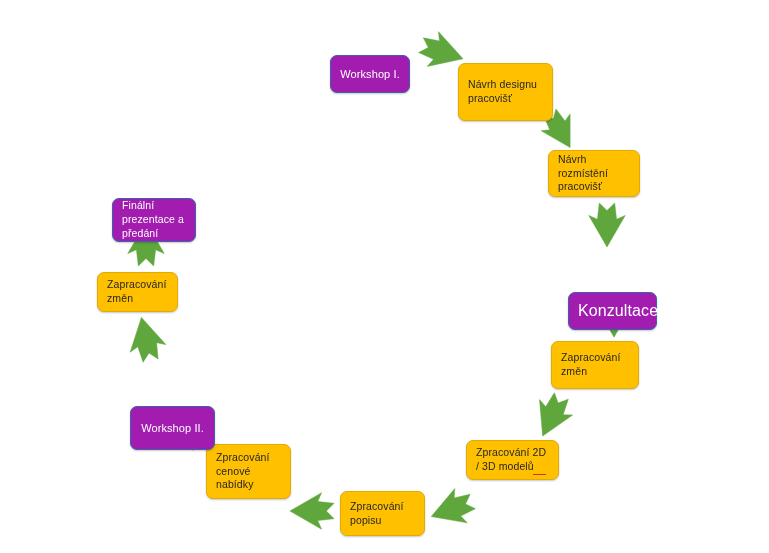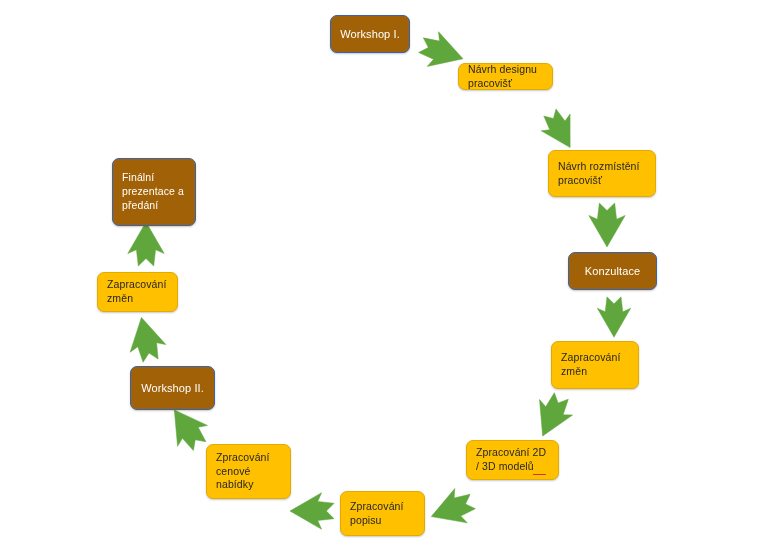--- a/index.html
+++ b/index.html
@@ -26,23 +26,24 @@
     display: flex;
     align-items: center;
     justify-content: flex-start;
     padding: 4px 9px;
     line-height: 1.33;
     letter-spacing: 0.1px;
     box-shadow: 0 1px 2px rgba(0,0,0,0.22);
     white-space: pre-line;
   }
   .node-blue {
-    background: #a16207;
+    background: #a21caf;
     color: #ffffff;
     border: 1px solid #3a63ad;
+    margin-top: 40px;
   }
   .node-yellow {
     background: #FFC000;
     color: #262626;
     border: 1px solid #e2ab02;
   }
   .node-label {
     display: block;
     width: 100%;
     white-space: pre-line;
@@ -117,34 +118,34 @@
         </svg>
       </div>
       <div class="arrow" style="left: 122px; top: 220px; width: 48px; height: 48px;">
         <svg width="48" height="48" viewBox="0 0 100 100" style="transform: rotate(270deg); transform-origin: 50% 50%;">
           <path d="M 4 34 L 38 30 L 30 12 L 96 50 L 30 88 L 38 70 L 4 66 L 20 50 Z" fill="#5FA63C" stroke="#5FA63C" stroke-width="1" stroke-linejoin="round"></path>
         </svg>
       </div>
     </div>
   <div id="node-layer">
       <div class="node node-blue node-center" style="left: 330px; top: 15px; width: 80px; height: 38px; font-size: 11px;"><span class="node-label">Workshop I.</span></div>
-      <div class="node node-yellow node-left" style="left: 458px; top: 63px; width: 95px; height: 27px; font-size: 10.5px;"><span class="node-label">Návrh designu
+      <div class="node node-yellow node-left" style="left: 458px; top: 63px; width: 95px; height: 58px; font-size: 10.5px;"><span class="node-label">Návrh designu
 pracovišť</span></div>
-      <div class="node node-yellow node-left" style="left: 548px; top: 150px; width: 108px; height: 47px; font-size: 10.5px;"><span class="node-label">Návrh rozmístění
+      <div class="node node-yellow node-left" style="left: 548px; top: 150px; width: 92px; height: 47px; font-size: 10.5px;"><span class="node-label">Návrh rozmístění
 pracovišť</span></div>
-      <div class="node node-blue node-center" style="left: 568px; top: 252px; width: 89px; height: 38px; font-size: 11px;"><span class="node-label">Konzultace</span></div>
+      <div class="node node-blue node-center" style="left: 568px; top: 252px; width: 89px; height: 38px; font-size: 16px;"><span class="node-label">Konzultace</span></div>
       <div class="node node-yellow node-left" style="left: 551px; top: 341px; width: 88px; height: 48px; font-size: 10.5px;"><span class="node-label">Zapracování
 změn</span></div>
       <div class="node node-yellow node-left" style="left: 466px; top: 440px; width: 93px; height: 40px; font-size: 10.5px;"><span class="node-label">Zpracování <span class="spell-underline">2D</span>
 / 3D modelů</span></div>
       <div class="node node-yellow node-left" style="left: 340px; top: 491px; width: 85px; height: 45px; font-size: 10.5px;"><span class="node-label">Zpracování
 popisu</span></div>
       <div class="node node-yellow node-left" style="left: 206px; top: 444px; width: 85px; height: 55px; font-size: 10.5px;"><span class="node-label">Zpracování
 cenové
 nabídky</span></div>
       <div class="node node-blue node-center" style="left: 130px; top: 366px; width: 85px; height: 44px; font-size: 11px;"><span class="node-label">Workshop II.</span></div>
       <div class="node node-yellow node-left" style="left: 97px; top: 272px; width: 81px; height: 40px; font-size: 10.5px;"><span class="node-label">Zapracování
 změn</span></div>
-      <div class="node node-blue node-left" style="left: 112px; top: 158px; width: 84px; height: 68px; font-size: 10.5px;"><span class="node-label">Finální
+      <div class="node node-blue node-left" style="left: 112px; top: 158px; width: 84px; height: 44px; font-size: 10.5px;"><span class="node-label">Finální
 prezentace a
 předání</span></div>
     </div>
 </div>
 
 </body></html>

